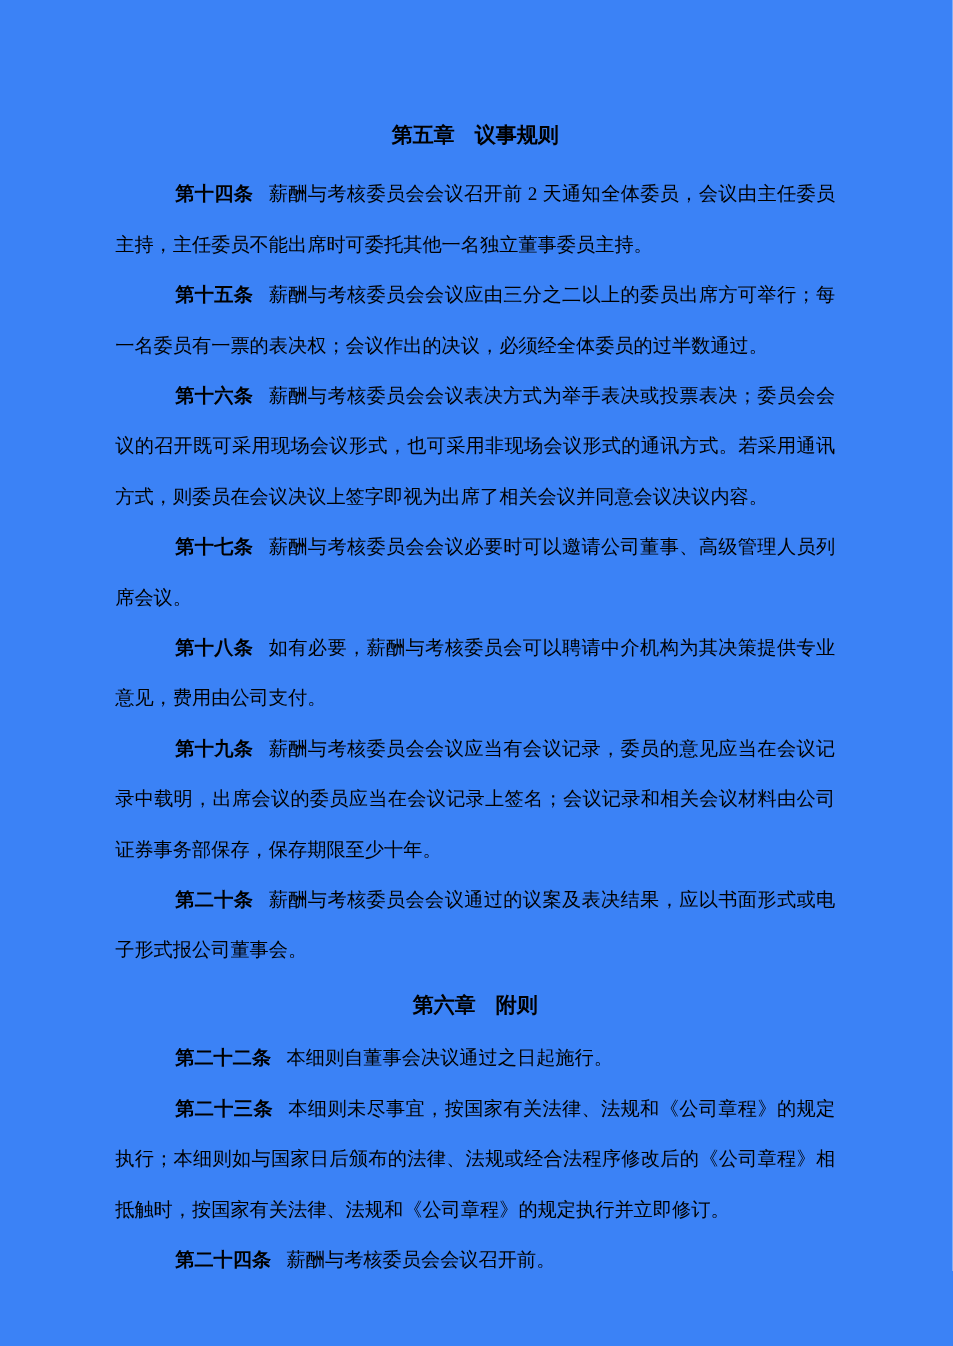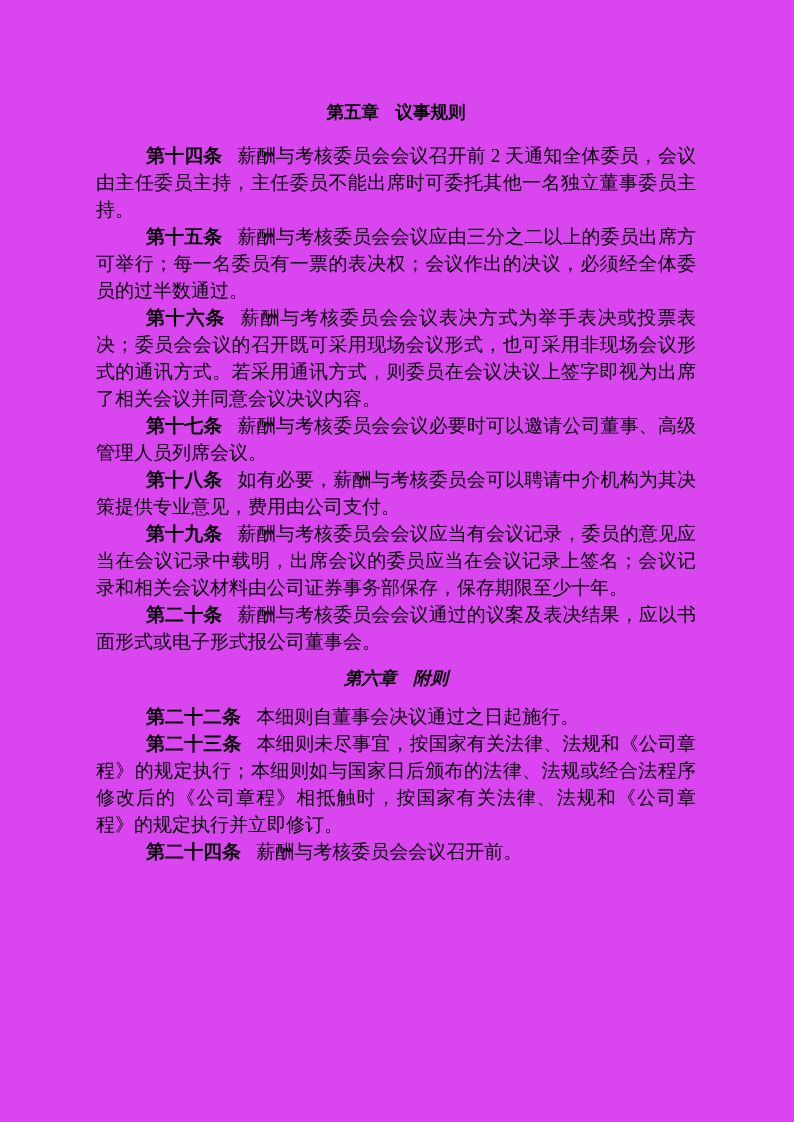--- a/index.html
+++ b/index.html
@@ -5,45 +5,44 @@
   html, body {
     margin: 0;
     padding: 0;
     background: #ffffff;
   }
   .page {
     position: relative;
     width: 794px;
     height: 1122px;
     margin: 0 auto;
-    background: #d946ef;
+    background: #3b82f6;
     box-sizing: border-box;
     padding: 96px 98px 40px 96px;
     overflow: hidden;
     font-family: "Liberation Serif", "DejaVu Serif", serif;
     color: #000000;
   }
   .chapter-heading {
     margin: 0 0 13px 0;
     font-size: 17.5px;
     font-weight: bold;
     line-height: 33px;
     text-align: center;
   }
   .chapter-heading.later {
     margin: 7px 0 8px 0;
-    font-style: italic;
   }
   .chapter-number {
     margin-right: 0.95em;
   }
   .para {
     margin: 0;
-    font-size: 19px;
-    line-height: 27px;
+    font-size: 16px;
+    line-height: 42px;
     text-align: justify;
     text-indent: 50px;
     word-break: normal;
   }
   .article-label {
     font-weight: bold;
     margin-right: 0.8em;
   }
 </style>
 </head>

